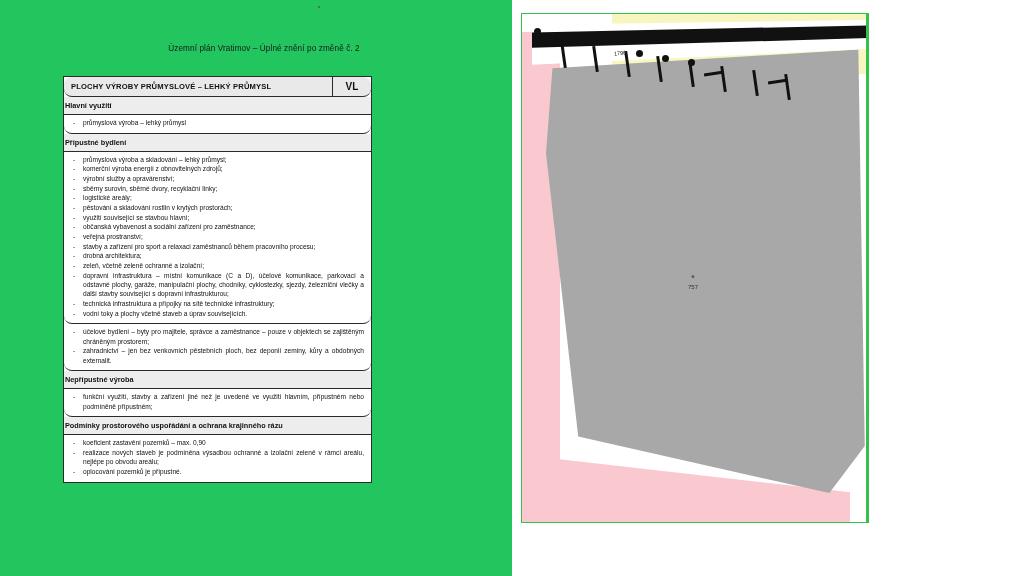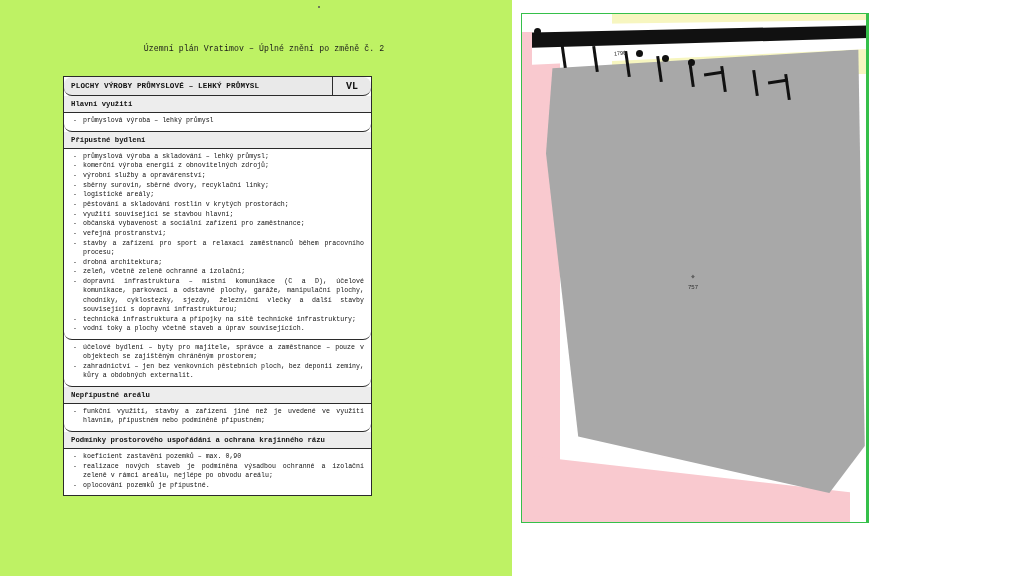--- a/index.html
+++ b/index.html
@@ -15,22 +15,21 @@
     overflow: hidden;
   }
 
   
   #doc-panel {
     position: absolute;
     left: 0;
     top: 0;
     width: 512px;
     height: 576px;
-    background: #bef264;
-    font-family: Liberation Mono, monospace;
+    background: #22c55e;
   }
 
   #top-dot {
     position: absolute;
     left: 318px;
     top: 6px;
     width: 2px;
     height: 2px;
     background: #555;
     border-radius: 50%;
@@ -83,21 +82,21 @@
     display: flex;
     align-items: center;
     justify-content: center;
     font-size: 10px;
     font-weight: bold;
     color: #111;
   }
 
   .section-head {
     background: #ededed;
-    padding: 4px 7px;
+    padding: 4px 1px;
     font-size: 7.3px;
     font-weight: bold;
     color: #111;
     border-bottom: 1px solid #2b2b2b;
   }
 
   .section-body {
     padding: 3px 7px 5px 7px;
   }
 
@@ -283,21 +282,21 @@
     <div class="row">
       <div class="section-body">
         <ul class="dashlist">
           <li>účelové bydlení – byty pro majitele, správce a zaměstnance – pouze v objektech se zajištěným chráněným prostorem;</li>
           <li>zahradnictví – jen bez venkovních pěstebních ploch, bez deponií zeminy, kůry a obdobných externalit.</li>
         </ul>
       </div>
     </div>
 
     <div class="row">
-      <div class="section-head">Nepřípustné areálu</div>
+      <div class="section-head">Nepřípustné výroba</div>
       <div class="section-body">
         <ul class="dashlist">
           <li>funkční využití, stavby a zařízení jiné než je uvedené ve využití hlavním, přípustném nebo podmíněně přípustném;</li>
         </ul>
       </div>
     </div>
 
     <div class="row">
       <div class="section-head">Podmínky prostorového uspořádání a ochrana krajinného rázu</div>
       <div class="section-body">

